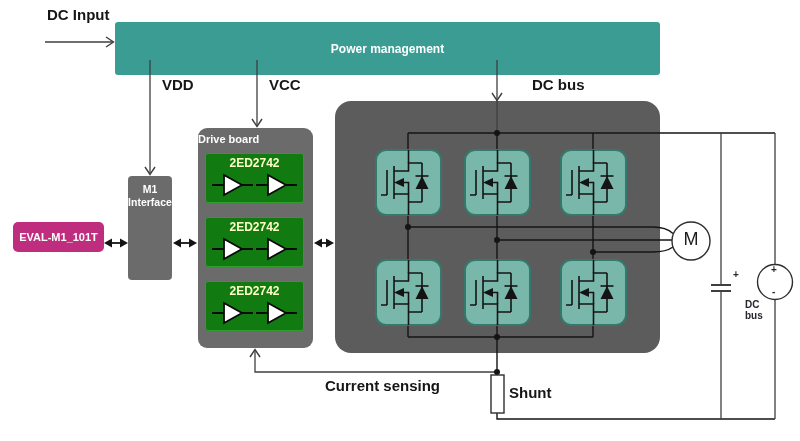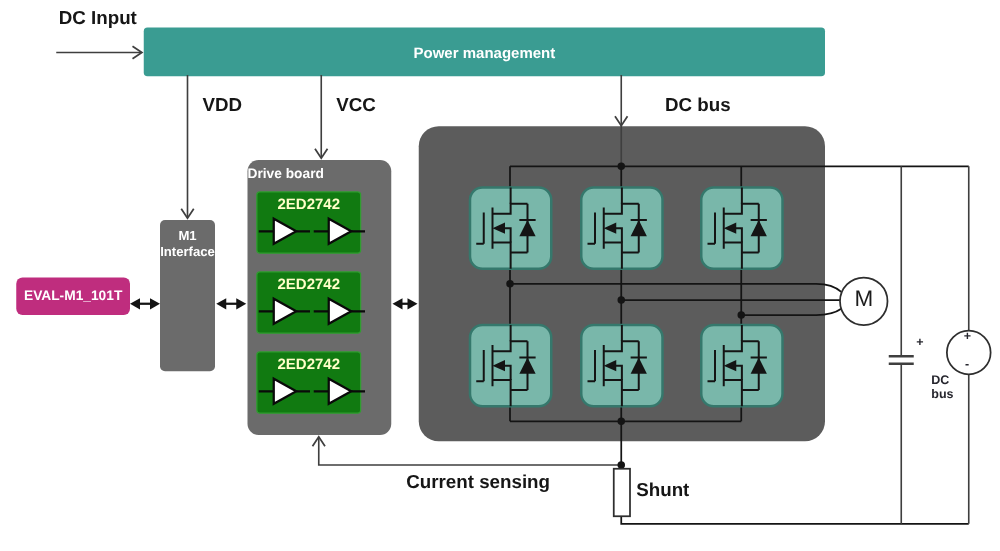--- a/index.html
+++ b/index.html
@@ -1,33 +1,33 @@
 <!DOCTYPE html>
 <html style="--teal: #3a9c92; --block-gray: #6b6b6b; --inverter-gray: #5c5c5c; --driver-green: #117a11; --driver-green-border: #2f9e2f; --driver-text: #ffffc8; --magenta: #bf2d7e; --tile-teal: #79b7aa; --tile-border: #35786c; --wire: #3f3f3f; --ink: #141414;"><head>
 <meta charset="utf-8">
 <style>
   html,body{margin:0;padding:0;background:#fff;font-family:"Liberation Sans",sans-serif;}
   #stage{position:relative;width:800px;height:441px;background:#fff;overflow:hidden;}
   .abs{position:absolute;}
   .lbl{position:absolute;font-size:15px;font-weight:700;color:#161616;white-space:nowrap;line-height:12px;}
   .lbl.small{font-size:10px;font-weight:700;color:#26262e;}
   
-  #power-bar{left:115px;top:22px;width:545px;height:39px;background:var(--teal);border-radius:3px;
+  #power-bar{left:115px;top:22px;width:545px;height:53px;background:var(--teal);border-radius:3px;
              display:flex;align-items:center;justify-content:center;}
   #power-bar span{color:#fff;font-size:12px;font-weight:700;}
   #eval-box{left:13px;top:222px;width:91px;height:30px;background:var(--magenta);border-radius:5px;
             display:flex;align-items:center;justify-content:center;}
   #eval-box span{color:#fff;font-size:11px;font-weight:700;}
-  #m1-box{left:128px;top:176px;width:44px;height:121px;background:var(--block-gray);border-radius:4px;
+  #m1-box{left:128px;top:176px;width:44px;height:104px;background:var(--block-gray);border-radius:4px;
           text-align:center;padding-top:7px;box-sizing:border-box;}
   #m1-box div{color:#fff;font-size:10.5px;font-weight:700;line-height:13px;}
   #drive-board{left:198px;top:128px;width:115px;height:220px;background:var(--block-gray);border-radius:9px;
                box-sizing:border-box;}
   #drive-board .db-title{color:#fff;font-size:11px;font-weight:700;margin-top:5px;}
-  .driver-box{position:absolute;left:7px;width:84px;height:50px;background:var(--driver-green);
+  .driver-box{position:absolute;left:7px;width:99px;height:50px;background:var(--driver-green);
               border:1px solid var(--driver-green-border);border-radius:3px;box-sizing:border-box;text-align:center;}
   .driver-box .drv-title{color:var(--driver-text);font-size:12px;font-weight:700;margin-top:3px;line-height:13px;}
   .driver-box svg{display:block;margin:2px auto 0 auto;}
   #bridge-box{left:335px;top:101px;width:325px;height:252px;background:var(--inverter-gray);border-radius:16px;}
   
   #wires{position:absolute;left:0;top:0;pointer-events:none;}
   .wire{stroke:var(--wire);stroke-width:1.3;fill:none;}
   .wire2{stroke:var(--wire);stroke-width:2;fill:none;}
   .bwire{stroke:var(--ink);stroke-width:1.4;fill:none;}
   .dot{fill:var(--ink);stroke:none;}

